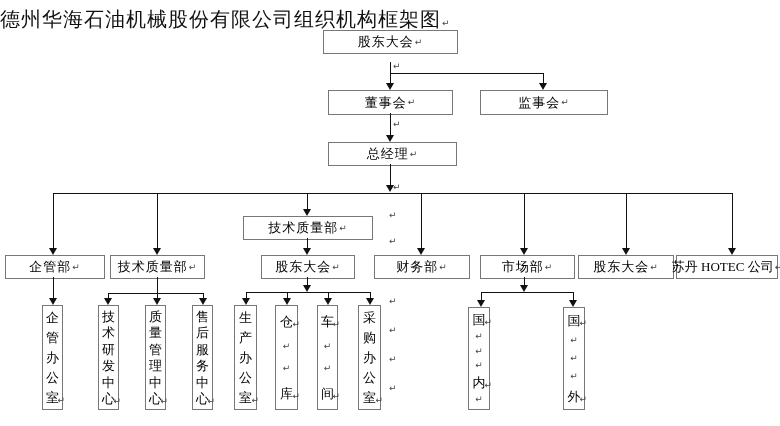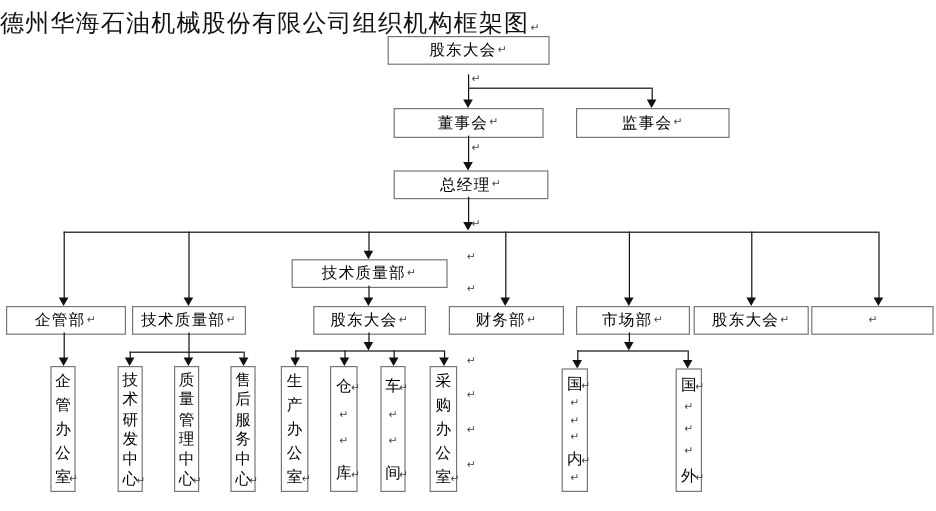--- a/index.html
+++ b/index.html
@@ -72,20 +72,21 @@
     </div>
   <div class="box" style="left:480px;top:255px;width:93px;height:22px">
       <span>市场部</span>
       <span class="rmark">↵</span>
     </div>
   <div class="box" style="left:578px;top:255px;width:94px;height:22px">
       <span>股东大会</span>
       <span class="rmark">↵</span>
     </div>
   <div class="box" style="left:676px;top:255px;width:100px;height:22px;letter-spacing:0">
+      <span>苏丹 HOTEC 公司</span>
       <span class="rmark">↵</span>
     </div>
 
   <div class="vbox" style="left:42px;top:305px;width:21px;height:105px">
     <div class="vline">
         <span class="vchar">企</span>
       </div>
     <div class="vline">
         <span class="vchar">管</span>
       </div>

